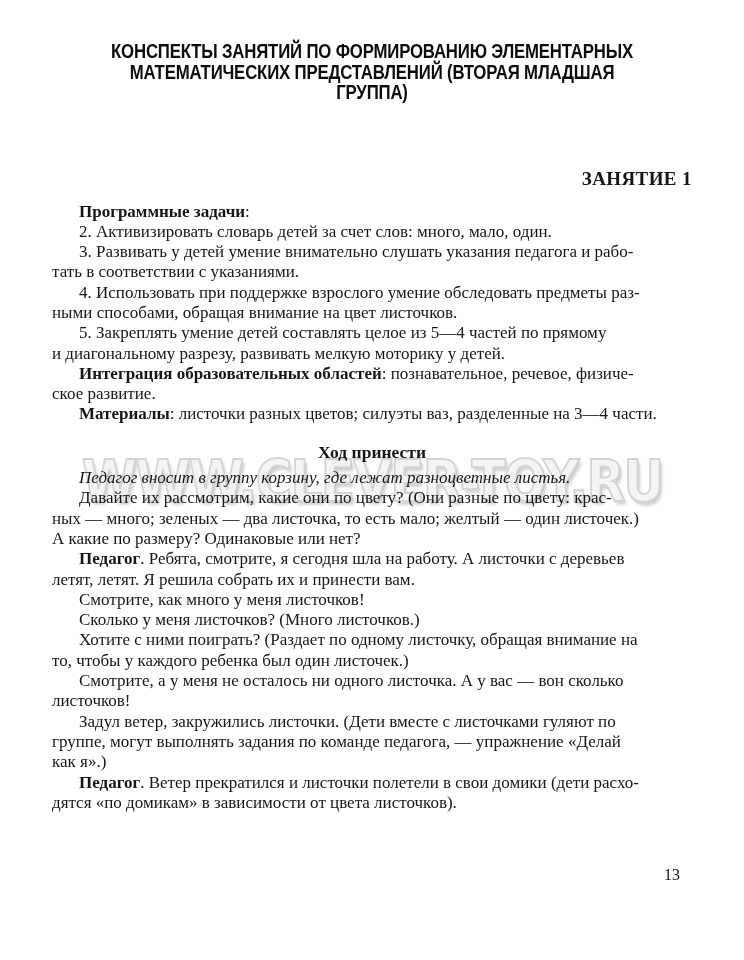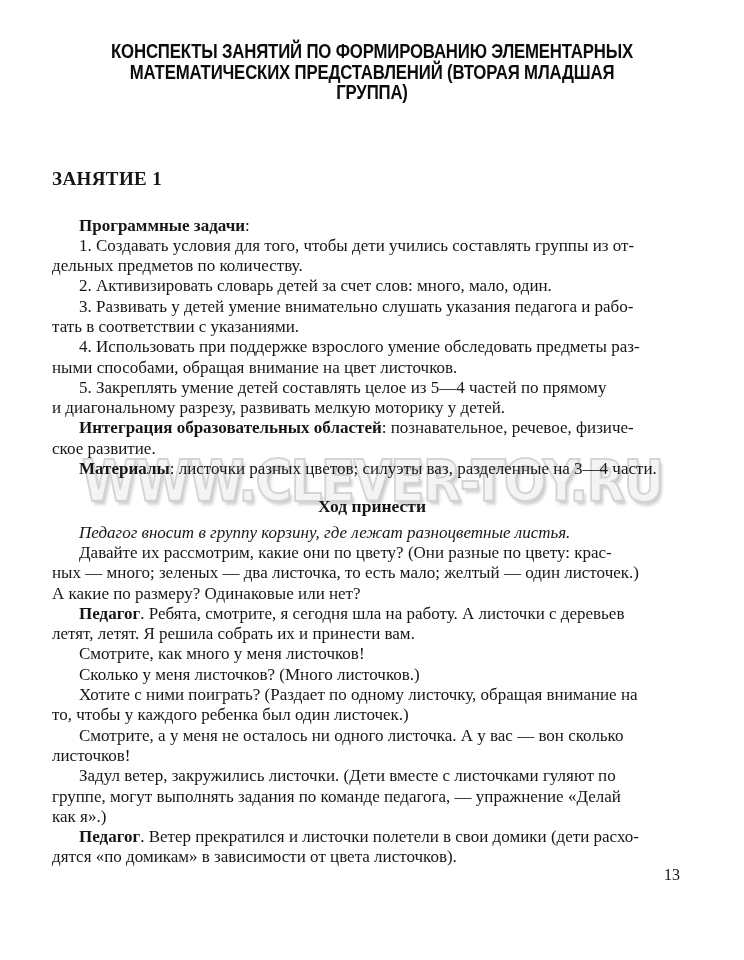--- a/index.html
+++ b/index.html
@@ -41,28 +41,28 @@
     font-weight: bold;
     font-size: 19.5px;
     line-height: 20.5px;
     letter-spacing: -0.2px;
     white-space: pre-line;
     transform: scaleX(0.86);
     color: #0c0c0c;
   }
   .lesson-title {
     margin: 66px 0 0 0;
-    text-align: left;
+    text-align: right;
     font-weight: bold;
     font-size: 19px;
     line-height: 20px;
     letter-spacing: 0.4px;
   }
   .body-paragraphs { margin: 0; }
-  .body-paragraphs .para:first-child { margin-top: 27px; }
+  .body-paragraphs .para:first-child { margin-top: 13px; }
   .para {
     margin: 0;
     font-size: 17px;
     line-height: 20.3px;
     text-indent: 27px;
     white-space: pre-line;
     text-align: left;
   }
   .para.italic { font-style: italic; }
   .para b { font-weight: bold; }
@@ -90,22 +90,20 @@
   <div class="watermark">WWW.CLEVER-TOY.RU</div>
 
   <div class="content">
     <h1 class="book-header">КОНСПЕКТЫ ЗАНЯТИЙ ПО ФОРМИРОВАНИЮ ЭЛЕМЕНТАРНЫХ
 МАТЕМАТИЧЕСКИХ ПРЕДСТАВЛЕНИЙ (ВТОРАЯ МЛАДШАЯ ГРУППА)</h1>
 
     <h2 class="lesson-title">ЗАНЯТИЕ 1</h2>
 
     <div class="body-paragraphs">
         <p class="para"><b>Программные задачи</b>:</p>
-        <p class="para">1. Создавать условия для того, чтобы дети учились составлять группы из от-
-дельных предметов по количеству.</p>
         <p class="para">2. Активизировать словарь детей за счет слов: много, мало, один.</p>
         <p class="para">3. Развивать у детей умение внимательно слушать указания педагога и рабо-
 тать в соответствии с указаниями.</p>
         <p class="para">4. Использовать при поддержке взрослого умение обследовать предметы раз-
 ными способами, обращая внимание на цвет листочков.</p>
         <p class="para">5. Закреплять умение детей составлять целое из 5—4 частей по прямому
 и диагональному разрезу, развивать мелкую моторику у детей.</p>
         <p class="para"><b>Интеграция образовательных областей</b>: познавательное, речевое, физиче-
 ское развитие.</p>
         <p class="para"><b>Материалы</b>: листочки разных цветов; силуэты ваз, разделенные на 3—4 части.</p>

